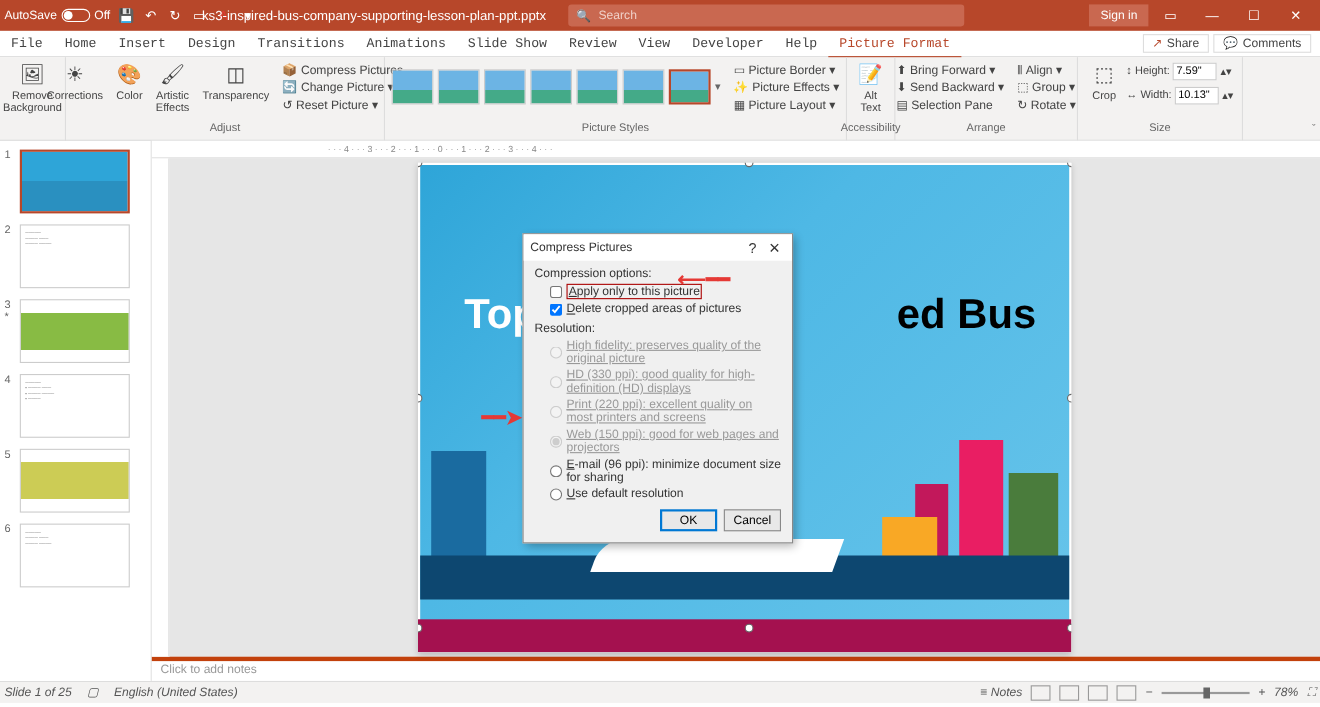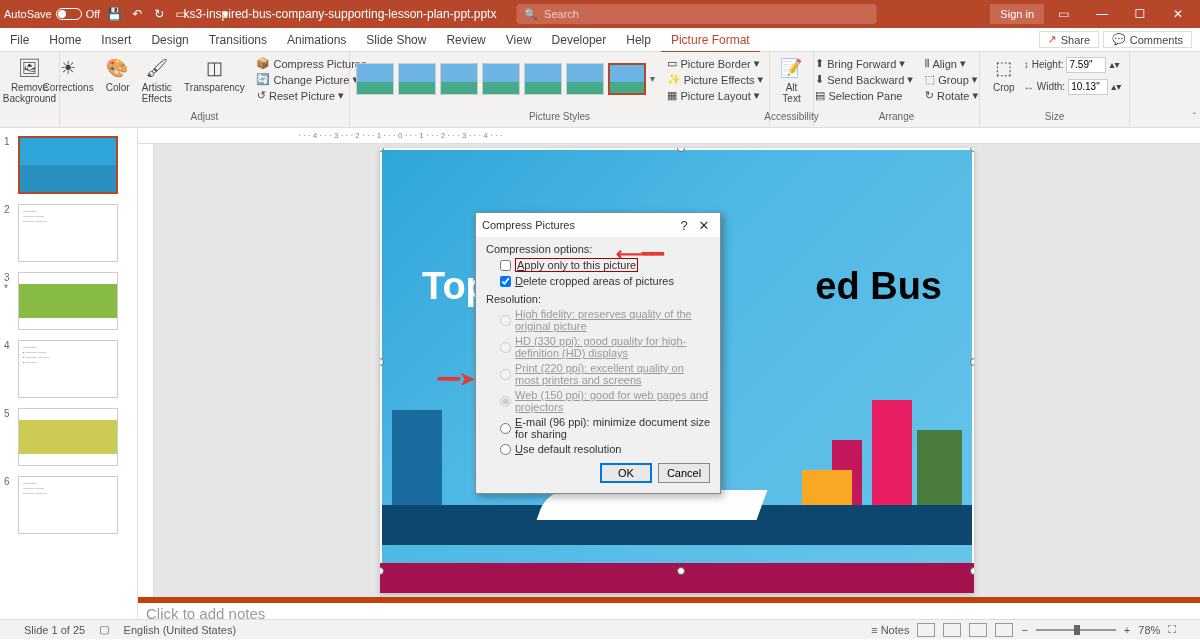--- a/index.html
+++ b/index.html
@@ -16,21 +16,21 @@
 .filename { font-size: 12px; color: #fff; margin-left: -140px; text-align: right; }
 .search-box { width: 360px; height: 20px; background: #c96850; border-radius: 3px; display: flex; align-items: center; padding: 0 8px; gap: 6px; }
 .search-box input { background: transparent; border: none; color: #fff; font-size: 11px; width: 100%; outline: none; }
 .search-box input::placeholder { color: #f0d0c8; }
 .title-right { margin-left: auto; display: flex; align-items: center; gap: 2px; padding-right: 4px; }
 .signin-btn { background: #c96850; padding: 2px 10px; font-size: 11px; height: 20px; display: flex; align-items: center; }
 .win-btn { width: 36px; height: 28px; display: flex; align-items: center; justify-content: center; font-size: 12px; }
 
 
 .menu-bar { height: 24px; background: #fff; display: flex; align-items: center; border-bottom: 1px solid #ddd; }
-.menu-item { padding: 0 10px; font-size: 12px; color: #444; height: 24px; display: flex; align-items: center; }
+.menu-item { padding: 0 10px; font-size: 12px; color: #444; height: 24px; display: flex; align-items: center; font-family: Liberation Mono, monospace; }
 .menu-item.active { color: #b7472a; border-bottom: 2px solid #b7472a; position: relative; top: 1px; }
 .menu-right { margin-left: auto; display: flex; gap: 4px; padding-right: 8px; }
 .menu-share { border: 1px solid #ddd; padding: 1px 8px; font-size: 11px; color: #444; display: flex; align-items: center; gap: 4px; }
 
 
 .ribbon { height: 76px; background: #f3f2f1; border-bottom: 1px solid #ddd; display: flex; position: relative; }
 .ribbon-group { display: flex; flex-direction: column; align-items: center; border-right: 1px solid #ddd; padding: 2px 6px; position: relative; height: 76px; }
 .ribbon-group-label { font-size: 10px; color: #666; position: absolute; bottom: 6px; }
 .ribbon-big-btn { display: flex; flex-direction: column; align-items: center; font-size: 10px; color: #444; text-align: center; gap: 2px; padding: 2px 4px; }
 .ribbon-big-icon { width: 24px; height: 24px; display: flex; align-items: center; justify-content: center; font-size: 18px; }
@@ -67,40 +67,40 @@
 .building { position: absolute; bottom: 40px; }
 .b1 { left: 10px; width: 50px; height: 120px; background: #1a6ba0; }
 .b2 { right: 60px; width: 40px; height: 130px; background: #e91e63; }
 .b3 { right: 110px; width: 30px; height: 90px; background: #c2185b; }
 .b4 { left: 420px; width: 50px; height: 60px; background: #f9a825; }
 .b5 { right: 10px; width: 45px; height: 100px; background: #4a7c3c; }
 .ground { position: absolute; bottom: 25px; width: 100%; height: 40px; background: #0d4770; }
 .road { position: absolute; bottom: 50px; left: 160px; width: 220px; height: 30px; background: #fff; border-radius: 20px 0 0 0; transform: skewX(-20deg); }
 .magenta-bar { position: absolute; bottom: 0; width: 100%; height: 30px; background: #a4114f; }
 .sel-handle { width: 8px; height: 8px; background: #fff; border: 1px solid #666; border-radius: 50%; position: absolute; }
-.notes-area { height: 22px; background: #fff; border-top: 6px solid #c2410c; padding: 2px 8px; font-size: 15px; color: #999; }
+.notes-area { height: 22px; background: #fff; border-top: 4px solid #c2410c; padding: 2px 8px; font-size: 11px; color: #999; }
 
 
 .dialog { position: absolute; left: 475px; top: 212px; width: 246px; background: #f0f0f0; border: 1px solid #888; box-shadow: 3px 3px 8px rgba(0,0,0,0.3); font-size: 11px; z-index: 100; }
 .dialog-title { height: 24px; display: flex; align-items: center; padding: 0 6px; background: #fff; color: #333; }
 .dialog-title-text { flex: 1; }
 .dialog-close { width: 20px; text-align: center; font-size: 13px; }
 .dialog-body { padding: 6px 10px 10px; }
 .dialog-section { color: #333; margin-bottom: 3px; }
 .dialog-opt { display: flex; align-items: center; gap: 4px; margin: 2px 0 3px 14px; color: #333; }
 .dialog-opt.disabled { color: #999; text-decoration: underline; }
 .dialog-opt input[type=radio], .dialog-opt input[type=checkbox] { width: 11px; height: 11px; }
 .dialog-opt .hl { border: 1px solid #a00; padding: 0 1px; }
 .dialog-btns { display: flex; gap: 6px; justify-content: flex-end; margin-top: 8px; }
 .dialog-btn { width: 52px; height: 20px; font-size: 11px; border: 1px solid #888; background: #e8e8e8; }
 .dialog-btn.primary { border: 2px solid #0078d4; }
 .arrow-red { position: absolute; color: #e53935; font-size: 18px; font-weight: bold; }
 
 
-.status-bar { height: 20px; background: #f3f2f1; border-top: 1px solid #ddd; display: flex; align-items: center; font-size: 11px; color: #555; padding: 0 24px; gap: 14px; }
+.status-bar { height: 20px; background: #f3f2f1; border-top: 1px solid #ddd; display: flex; align-items: center; font-size: 11px; color: #555; padding: 0 4px; gap: 14px; font-style: italic; }
 .status-right { margin-left: auto; display: flex; align-items: center; gap: 8px; }
 .view-btn { width: 18px; height: 14px; border: 1px solid #999; font-size: 8px; }
 .zoom-slider { width: 80px; height: 2px; background: #999; position: relative; }
 .zoom-slider::after { content: ""; width: 6px; height: 10px; background: #666; position: absolute; left: 38px; top: -4px; }
 
 .u { text-decoration: underline; }
 </style>
 </head>
 <body>
 

